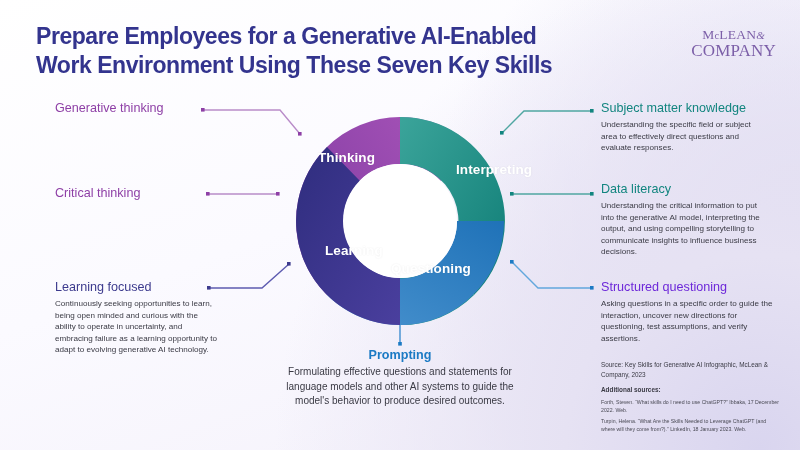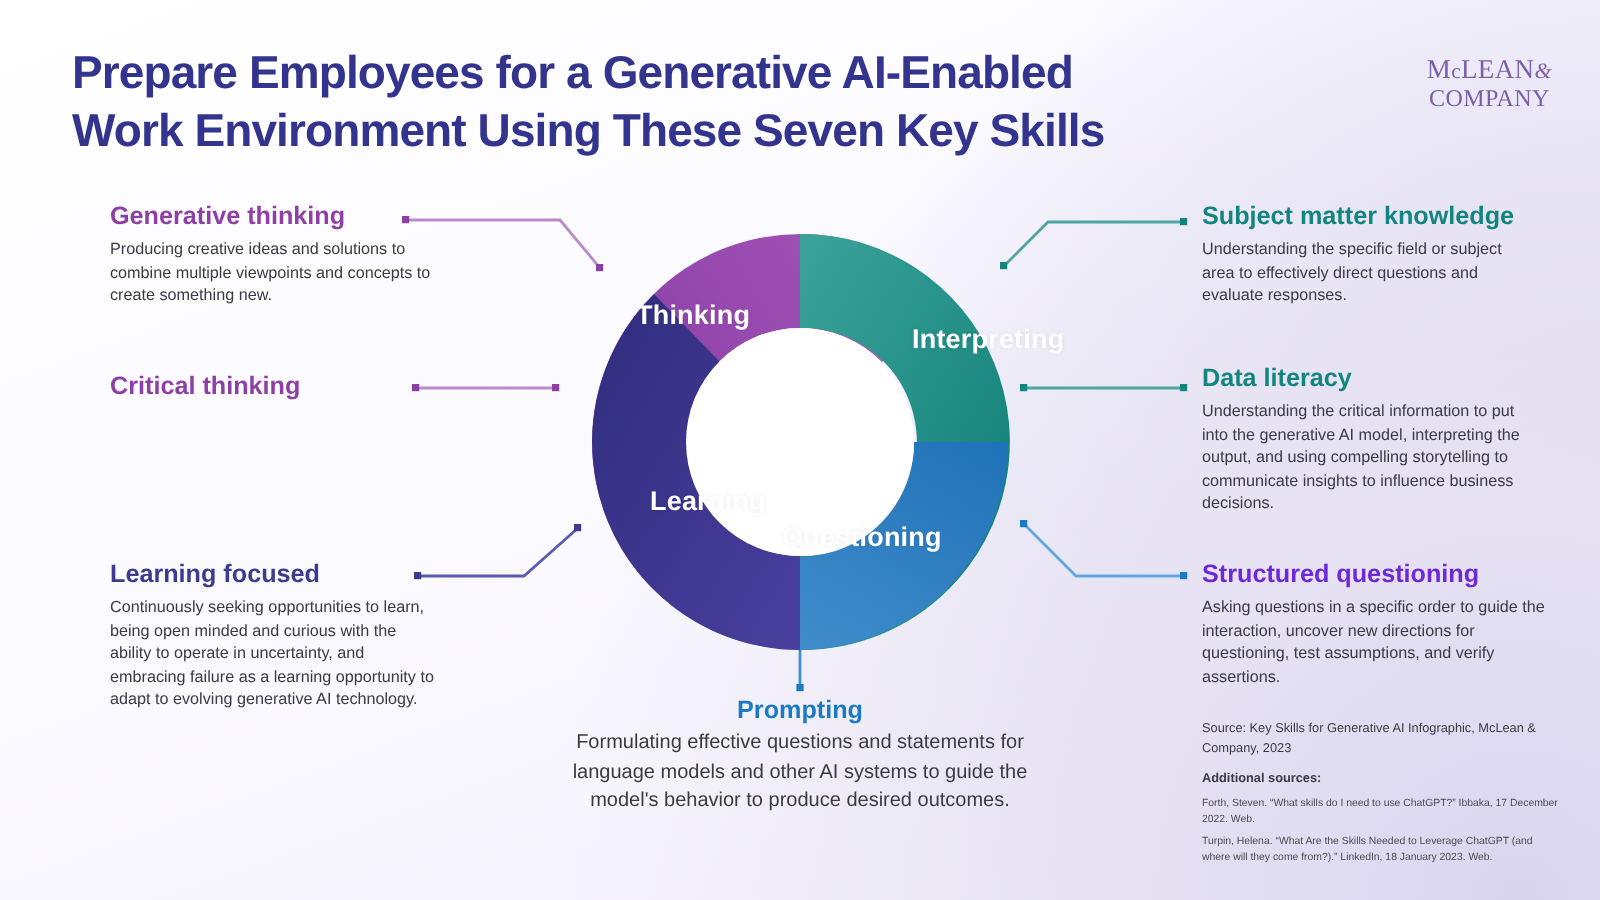--- a/index.html
+++ b/index.html
@@ -22,38 +22,38 @@
     color:#33348e; letter-spacing:-0.45px; white-space:pre-line;
   }
   #logo {
     position:absolute; right:24px; top:28px;
     text-align:center; color:#7c5fa8; line-height:1.04;
     font-family:"Liberation Serif", serif;
   }
   #logo .l1 { font-size:13.5px; letter-spacing:.2px; }
   #logo .l1 .sm { font-size:10.5px; }
   #logo .l1 .amp { font-size:11px; font-style:italic; }
-  #logo .l2 { font-size:12px; letter-spacing:.2px; }
+  #logo .l2 { font-size:17px; letter-spacing:.2px; }
 
   
   #wheel { position:absolute; left:291px; top:112px; width:218px; height:218px; }
   #wheel svg { display:block; }
 
   .seg-label {
     position:absolute; color:#fff; font-size:13.5px; font-weight:bold;
     letter-spacing:.1px; white-space:nowrap; text-shadow:0 0 2px rgba(0,0,0,.08);
   }
   #lbl-thinking    { left:27px;  top:38px; }
   #lbl-interpreting{ left:125px; top:50px;margin-left:40px; }
   #lbl-learning    { left:34px;  top:131px; }
   #lbl-questioning { left:100px; top:149px; }
 
   
   .block { position:absolute; }
-  .block h3 { font-size:12.6px; font-weight:bold; line-height:1.18; margin-bottom:3px; }
+  .block h3 { font-size:12.6px; font-weight:normal; line-height:1.18; margin-bottom:3px; }
   .block p  { font-size:8.1px; line-height:1.44; color:#3a3a44; }
 
   .purple h3 { color:#8e3fa6; }
   .violet h3 { color:#8e3fa6; }
   .indigo h3 { color:#3d3b8e; }
   .teal   h3 { color:#12857f; }
   .teal2  h3 { color:#12857f; }
   .blue   h3 { color:#6d28d9; }
 
   #b-generative { left:55px;  top:101px; width:175px; }
@@ -170,21 +170,20 @@
   </svg>
 
   <div class="seg-label" id="lbl-thinking">Thinking</div>
   <div class="seg-label" id="lbl-interpreting">Interpreting</div>
   <div class="seg-label" id="lbl-questioning">Questioning</div>
   <div class="seg-label" id="lbl-learning">Learning</div>
 </div>
 
 <div class="block purple" id="b-generative">
   <h3>Generative thinking</h3>
-  <p>Producing creative ideas and solutions to combine multiple viewpoints and concepts to create something new.</p>
 </div>
 
 <div class="block violet" id="b-critical">
   <h3>Critical thinking</h3>
 </div>
 
 <div class="block indigo" id="b-learning">
   <h3>Learning focused</h3>
   <p>Continuously seeking opportunities to learn, being open minded and curious with the ability to operate in uncertainty, and embracing failure as a learning opportunity to adapt to evolving generative AI technology.</p>
 </div>

